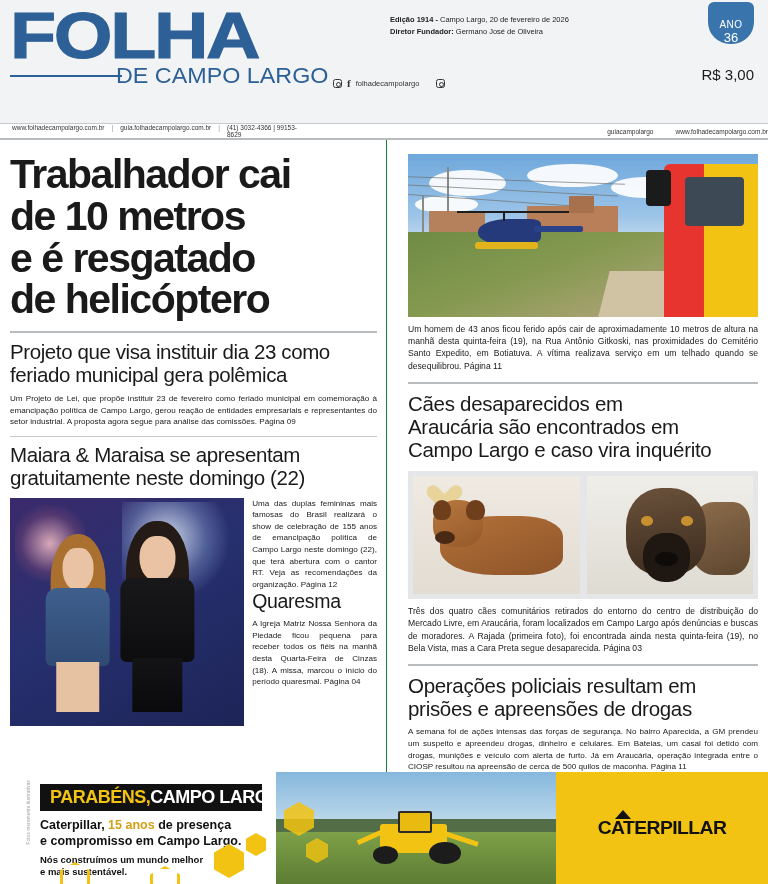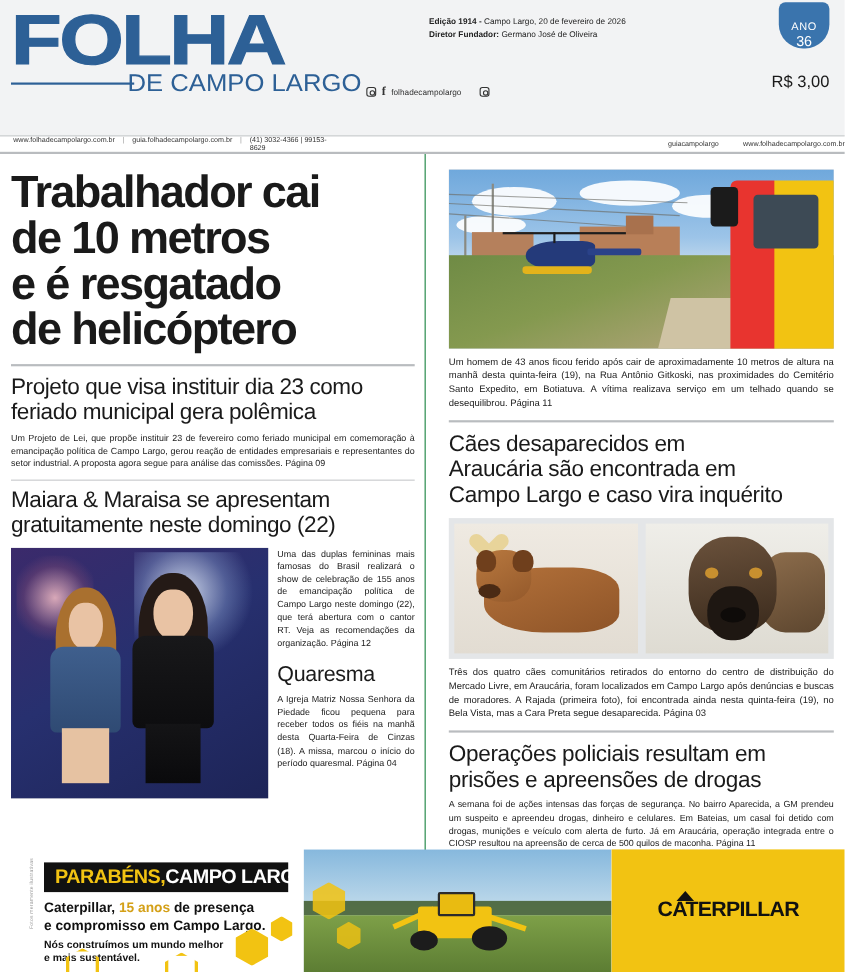--- a/index.html
+++ b/index.html
@@ -311,21 +311,21 @@
             <div class="person p2">
               <div class="hair hair-2"></div>
               <div class="face"></div>
               <div class="torso torso-2"></div>
               <div class="legs legs-2"></div>
             </div>
           </div>
 
           <div class="side-col">
             <div class="body-text" style="margin-top:0;">Uma das duplas femininas mais famosas do Brasil realizará o show de celebração de 155 anos de emancipação política de Campo Largo neste domingo (22), que terá abertura com o cantor RT. Veja as recomendações da organização. Página 12</div>
-            <div class="head-3" style="margin-top:12px;">
+            <div class="head-3" style="">
               <span>Quaresma</span>
             </div>
             <div class="body-text">A Igreja Matriz Nossa Senhora da Piedade ficou pequena para receber todos os fiéis na manhã desta Quarta-Feira de Cinzas (18). A missa, marcou o início do período quaresmal. Página 04</div>
           </div>
         </div>
       </div>
 
       <div class="col-right">
 
         <div class="photo photo-heli">
@@ -353,21 +353,21 @@
           <div class="truck-mirror"></div>
           <div class="truck-win"></div>
         </div>
 
         <div class="cap">Um homem de 43 anos ficou ferido após cair de aproximadamente 10 metros de altura na manhã desta quinta-feira (19), na Rua Antônio Gitkoski, nas proximidades do Cemitério Santo Expedito, em Botiatuva. A vítima realizava serviço em um telhado quando se desequilibrou. Página 11</div>
 
         <hr class="hr-thick">
 
         <div class="head-3" style="font-size:20.5px;">
           <span>Cães desaparecidos em</span>
-          <span>Araucária são encontrada em</span>
+          <span>Araucária são encontrados em</span>
           <span>Campo Largo e caso vira inquérito</span>
         </div>
 
         <div class="dogs-wrap">
           <div class="photo photo-dog dog-a">
             <div class="dog-heart"></div>
             <div class="dogA-body"></div>
             <div class="dogA-head"></div>
             <div class="dogA-ear" style="left:12%;top:20%;"></div>
             <div class="dogA-ear" style="left:32%;top:20%;"></div>

